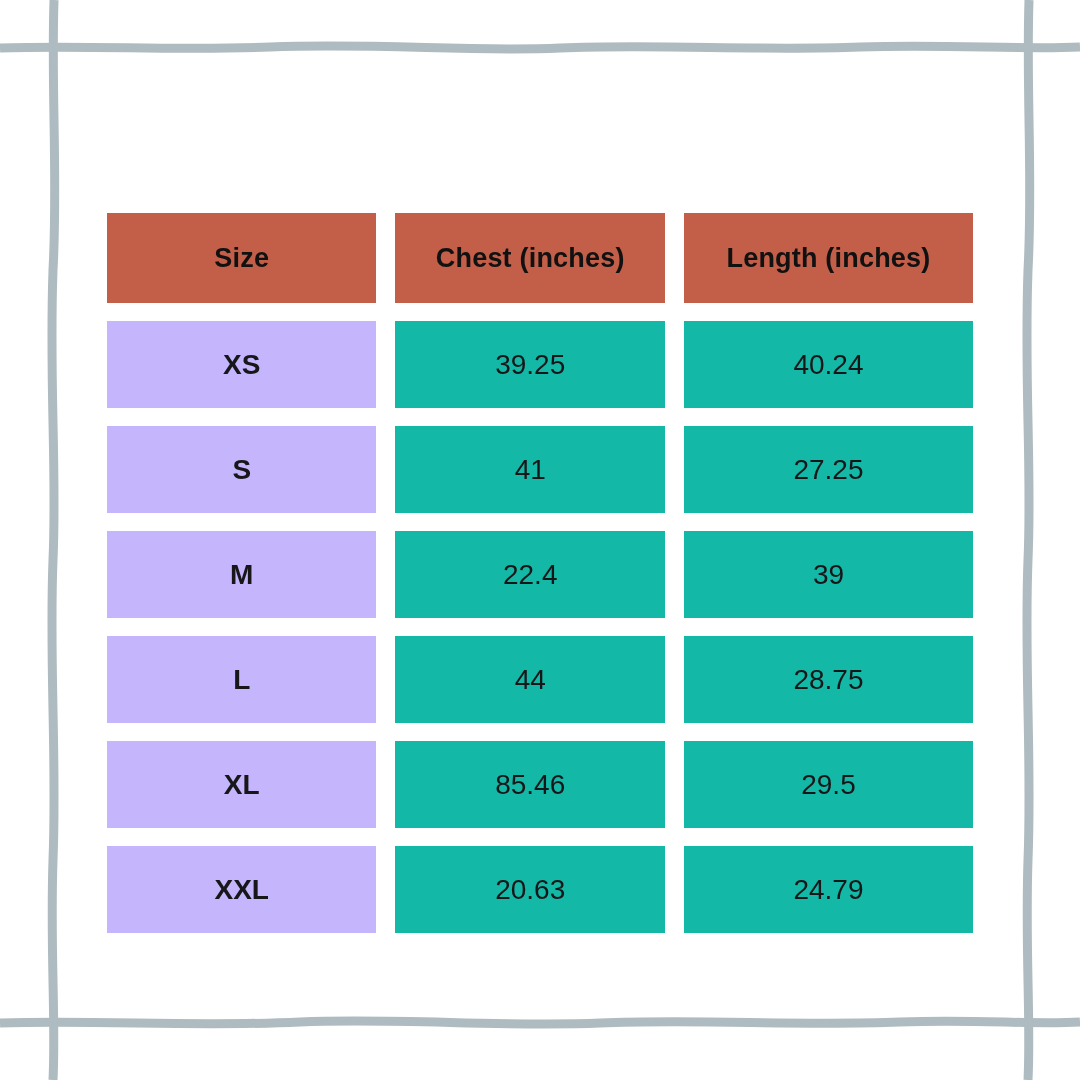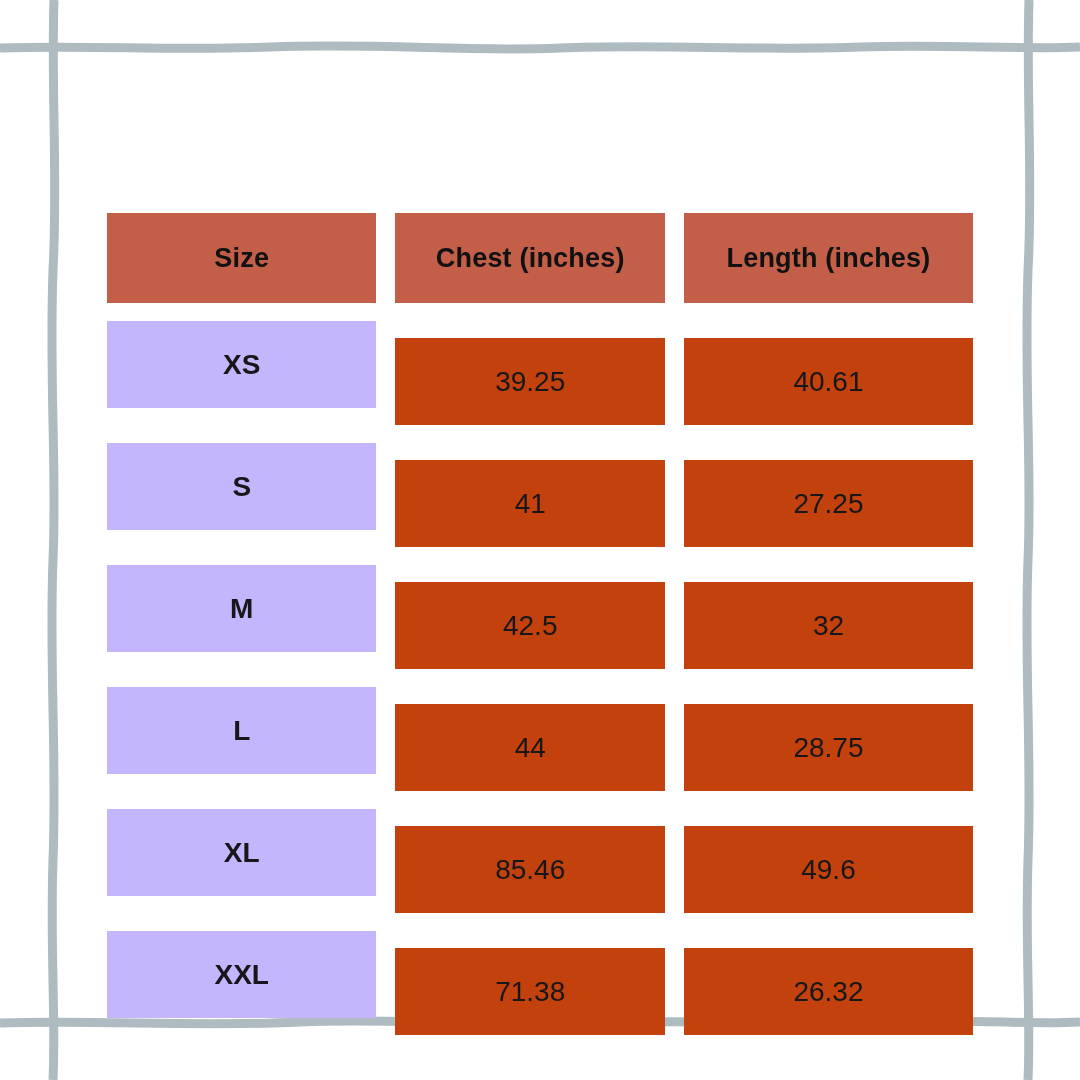--- a/index.html
+++ b/index.html
@@ -76,22 +76,21 @@
     color: #17171a;
     font-weight: 400;
   }
 
   .body-row .col-size {
     background: #c4b5fd;
     font-weight: bold;
   }
   .body-row .col-chest,
   .body-row .col-length {
-    background: #c2410c;
-    margin-top: 17px;
+    background: #14b8a6;
   }
 </style>
 </head>
 <body>
 
 <div id="page">
 
   <svg class="frame-svg" viewBox="0 0 1080 1080" xmlns="http://www.w3.org/2000/svg" aria-hidden="true">
     <g fill="none" stroke="#AEBCC1" stroke-width="9" stroke-linecap="butt">
 
@@ -109,47 +108,47 @@
 
     <div class="t-row header-row">
       <div class="cell col-size">Size</div>
       <div class="cell col-chest">Chest (inches)</div>
       <div class="cell col-length">Length (inches)</div>
     </div>
 
     <div class="t-row body-row">
       <div class="cell col-size">XS</div>
       <div class="cell col-chest">39.25</div>
-      <div class="cell col-length">40.61</div>
+      <div class="cell col-length">40.24</div>
     </div>
 
     <div class="t-row body-row">
       <div class="cell col-size">S</div>
       <div class="cell col-chest">41</div>
       <div class="cell col-length">27.25</div>
     </div>
 
     <div class="t-row body-row">
       <div class="cell col-size">M</div>
-      <div class="cell col-chest">42.5</div>
-      <div class="cell col-length">32</div>
+      <div class="cell col-chest">22.4</div>
+      <div class="cell col-length">39</div>
     </div>
 
     <div class="t-row body-row">
       <div class="cell col-size">L</div>
       <div class="cell col-chest">44</div>
       <div class="cell col-length">28.75</div>
     </div>
 
     <div class="t-row body-row">
       <div class="cell col-size">XL</div>
       <div class="cell col-chest">85.46</div>
-      <div class="cell col-length">49.6</div>
+      <div class="cell col-length">29.5</div>
     </div>
 
     <div class="t-row body-row last">
       <div class="cell col-size">XXL</div>
-      <div class="cell col-chest">71.38</div>
-      <div class="cell col-length">26.32</div>
+      <div class="cell col-chest">20.63</div>
+      <div class="cell col-length">24.79</div>
     </div>
 
   </div>
 </div>
 
 </body></html>

